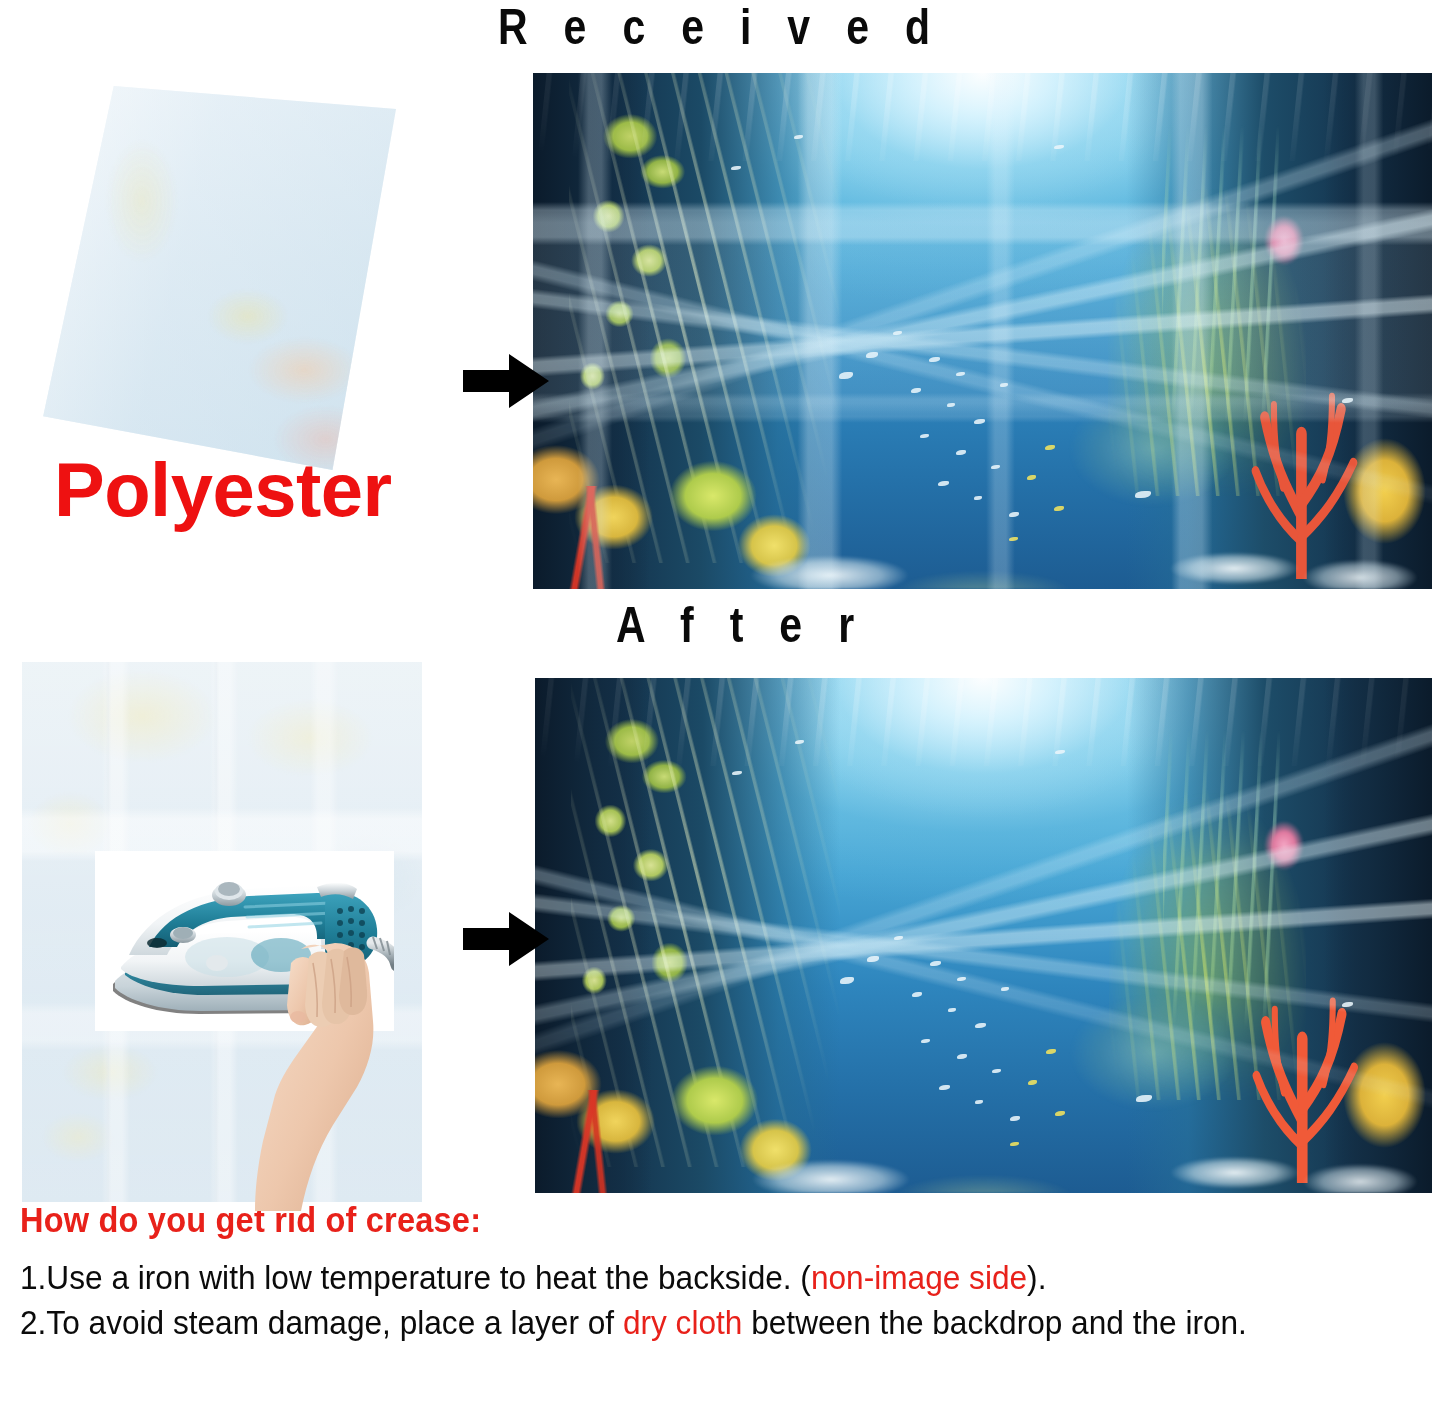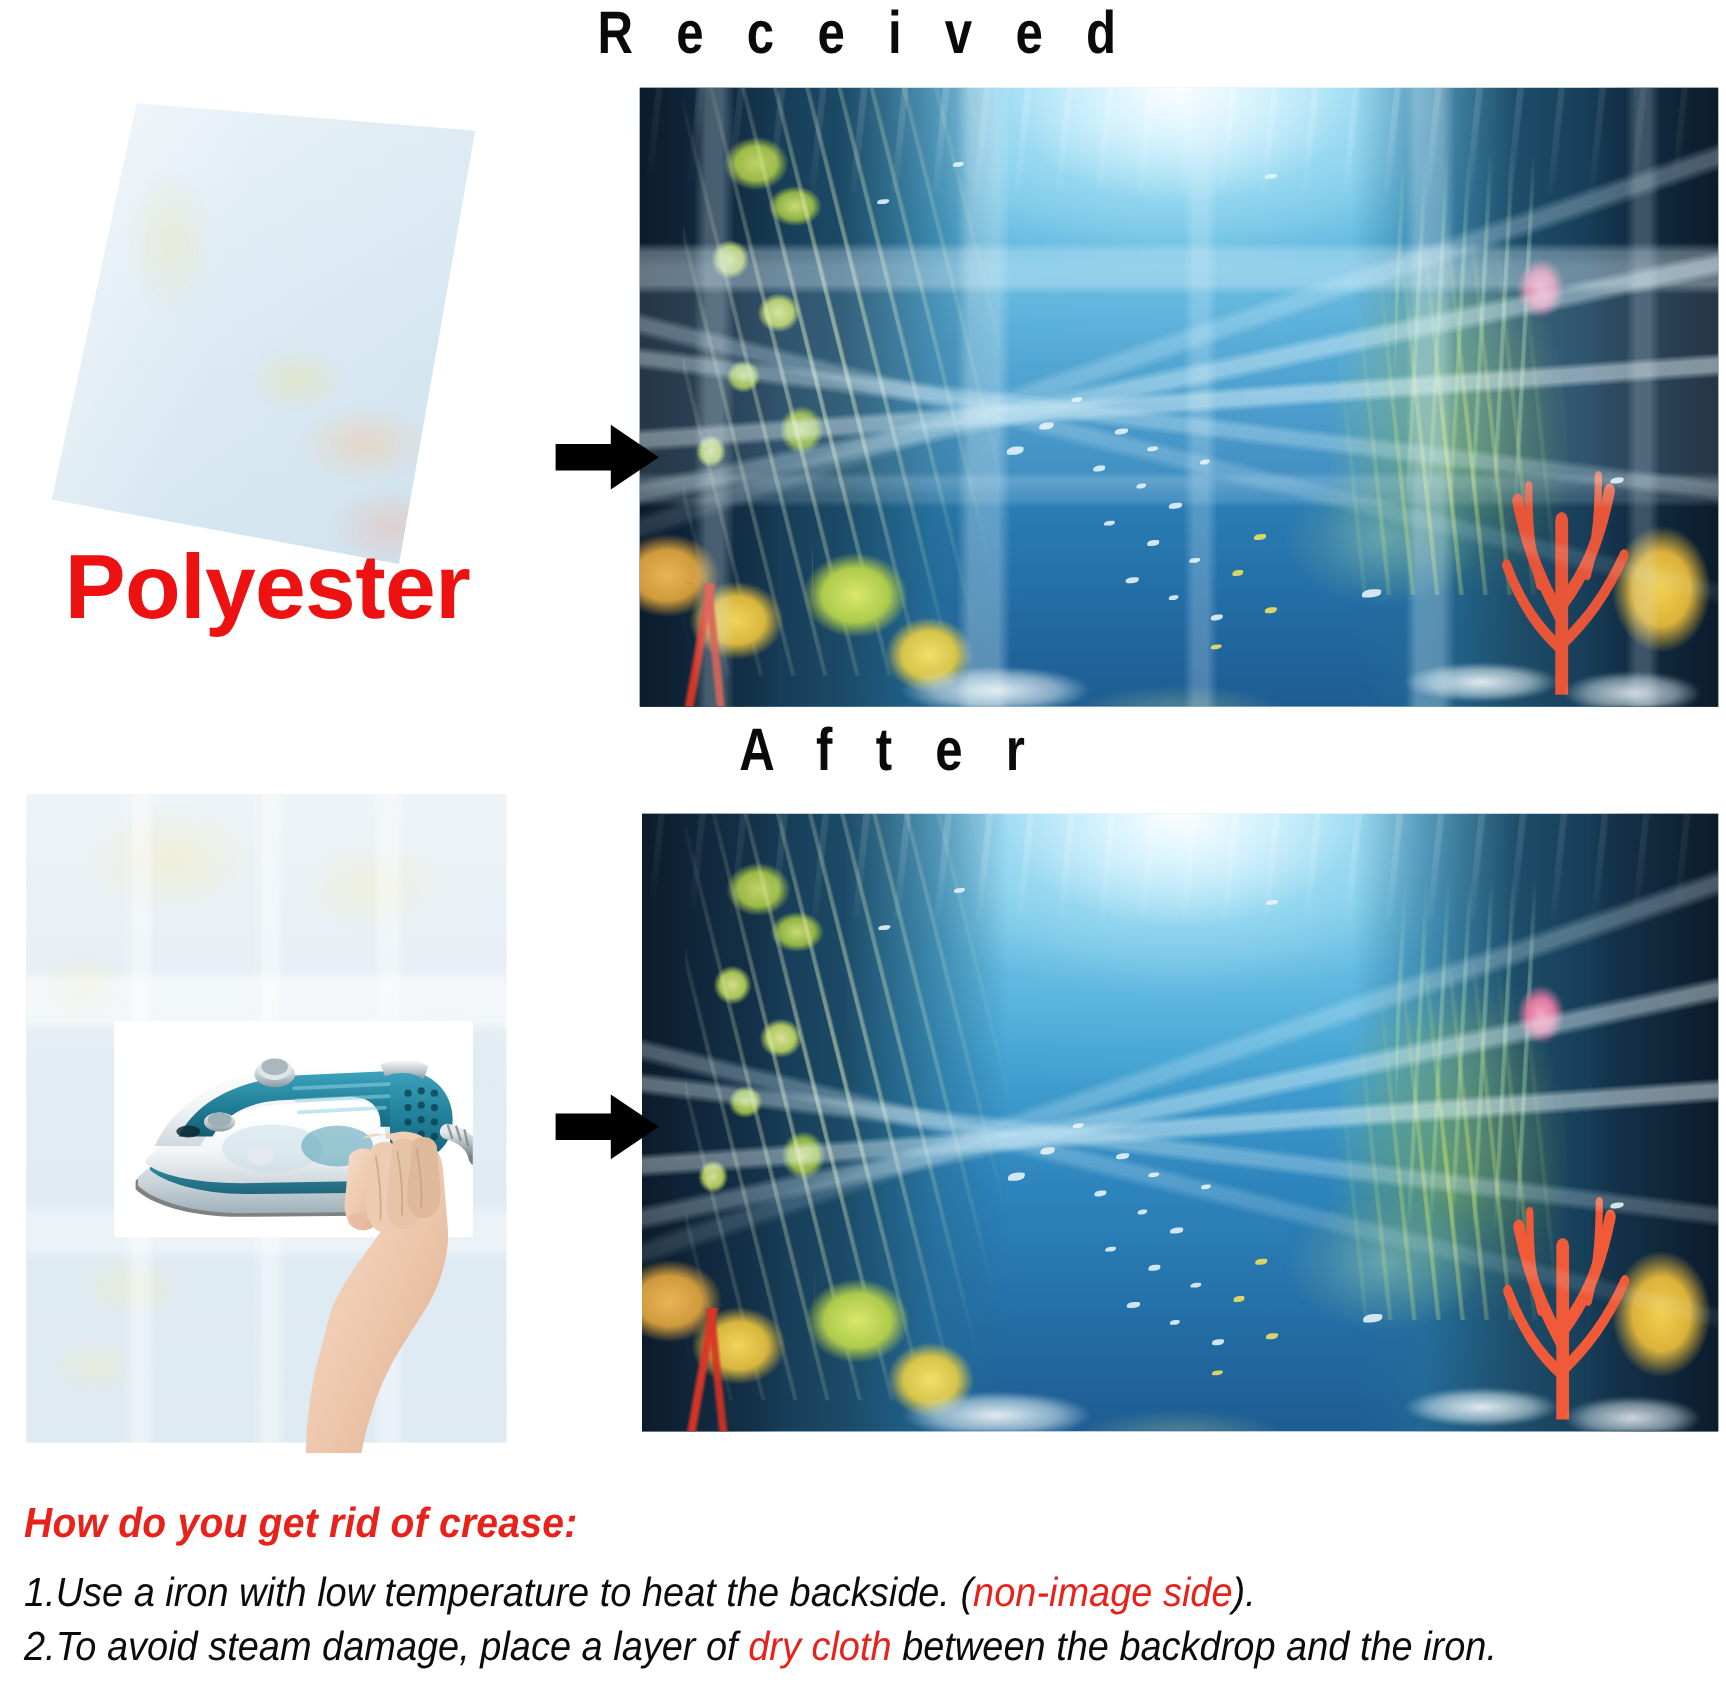--- a/index.html
+++ b/index.html
@@ -370,24 +370,23 @@
     width: 299px; height: 180px;
     background: #ffffff;
     z-index: 7;
     overflow: visible;
   }
   #iron-svg { position: absolute; left: 0; top: 0; }
 
   
   #instructions {
     position: absolute;
-    left: 20px; top: 1252px;
+    left: 20px; top: 1202px;
     width: 1400px;
     font-family: "Liberation Sans Narrow", "Liberation Sans", sans-serif;
-    font-style: italic;
   }
   #instructions-title {
     font-size: 35px;
     font-weight: 700;
     color: #e8211a;
     letter-spacing: 0.2px;
     line-height: 1.05;
     margin-bottom: 16px;
     transform: scaleX(0.93);
     transform-origin: left center;

